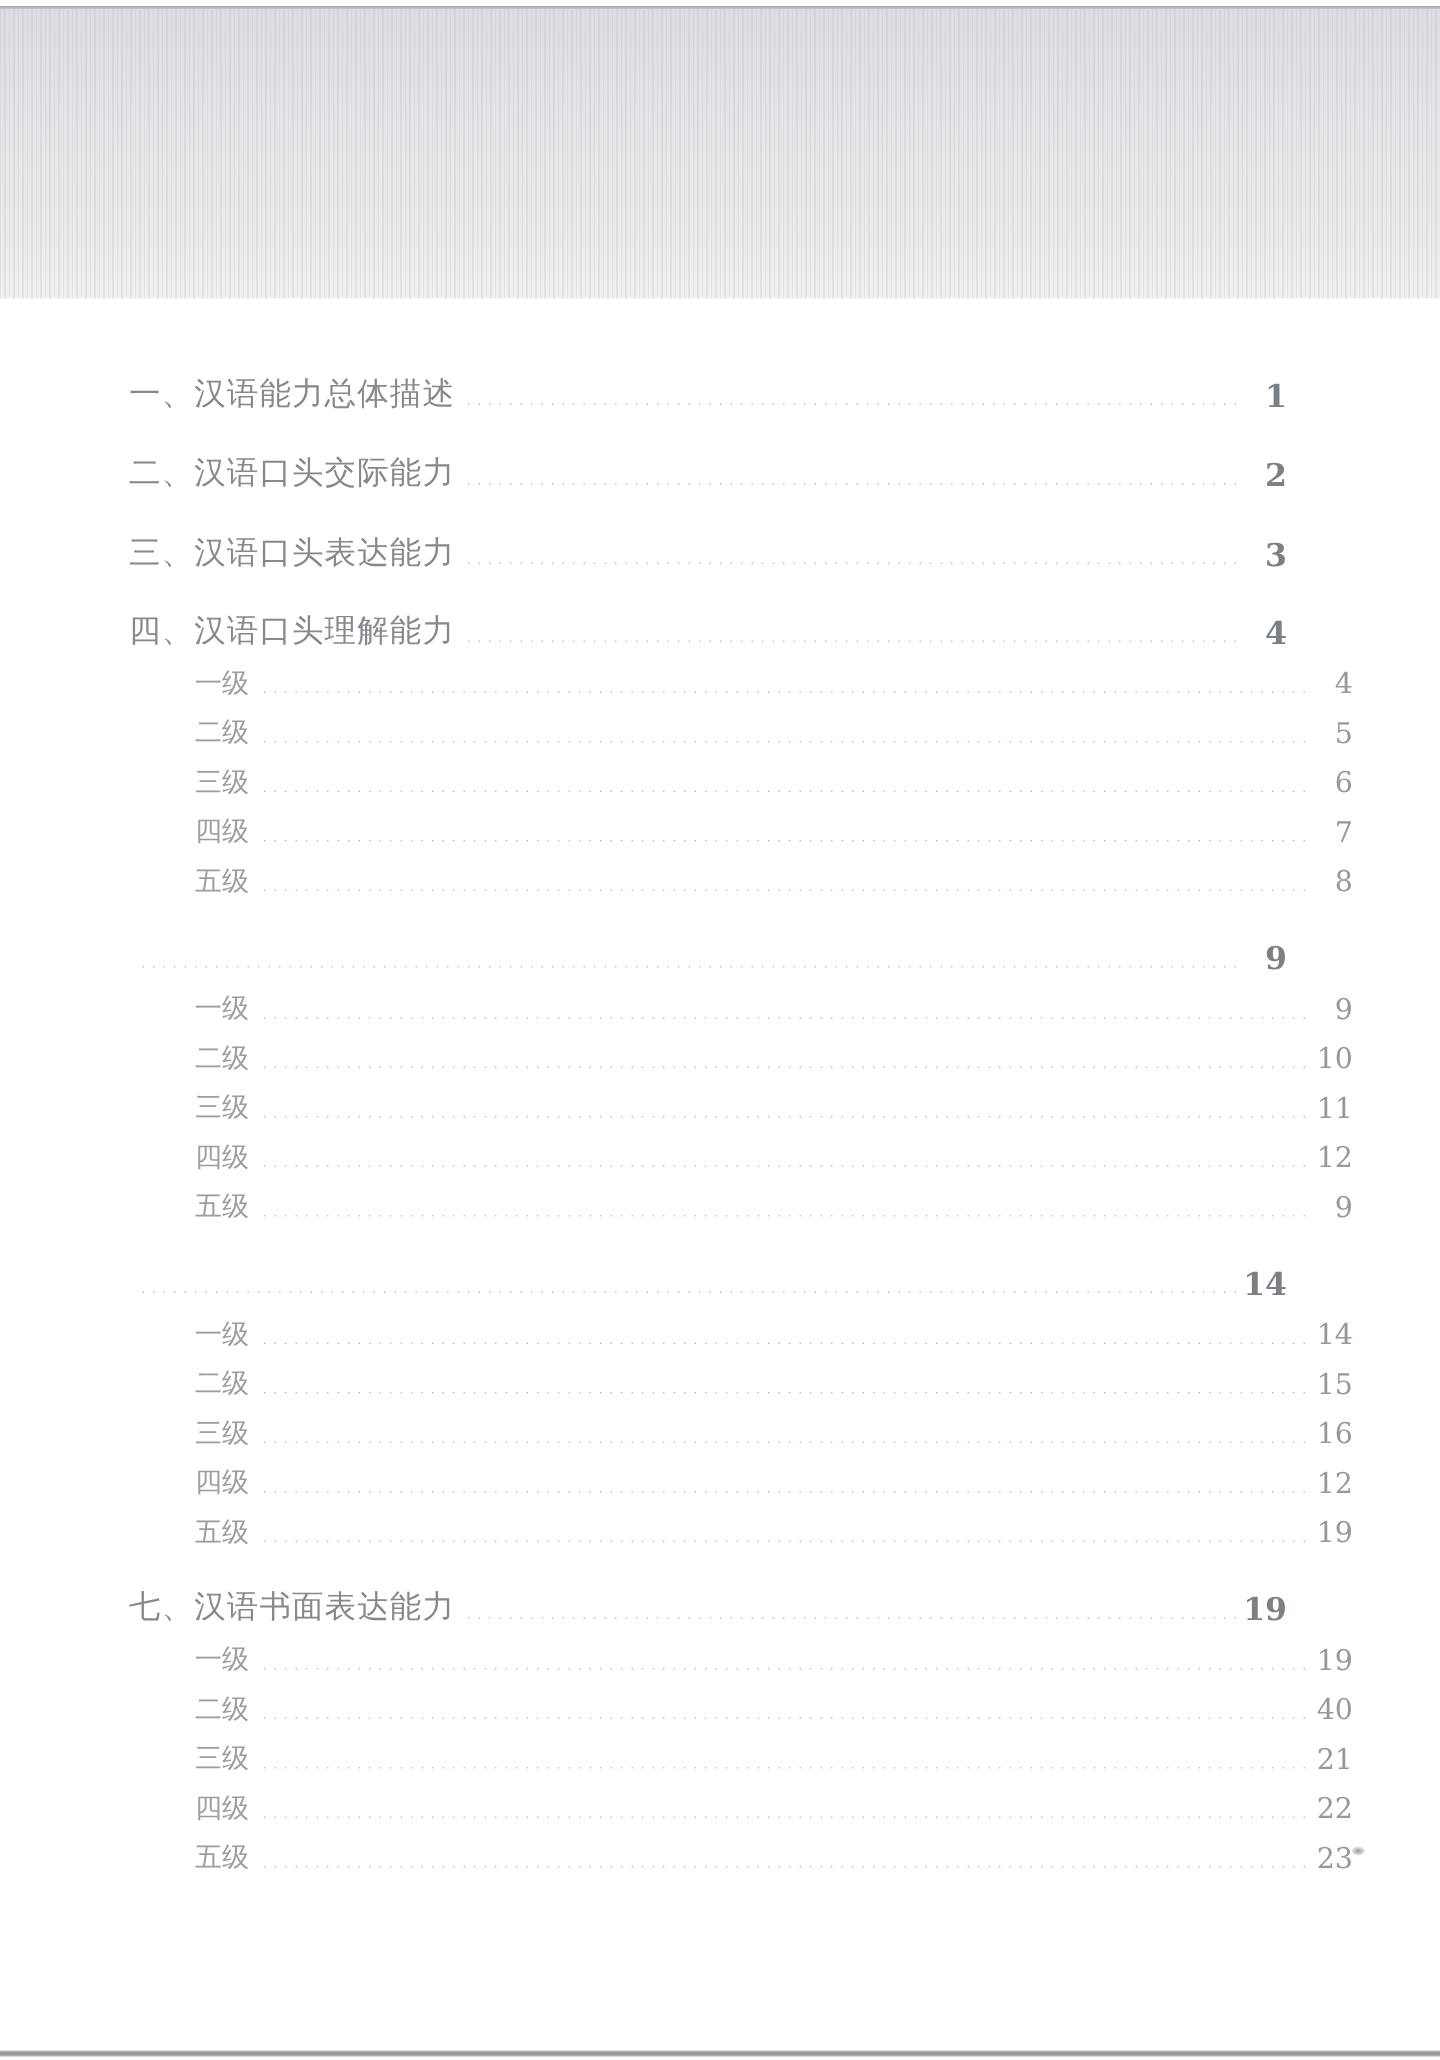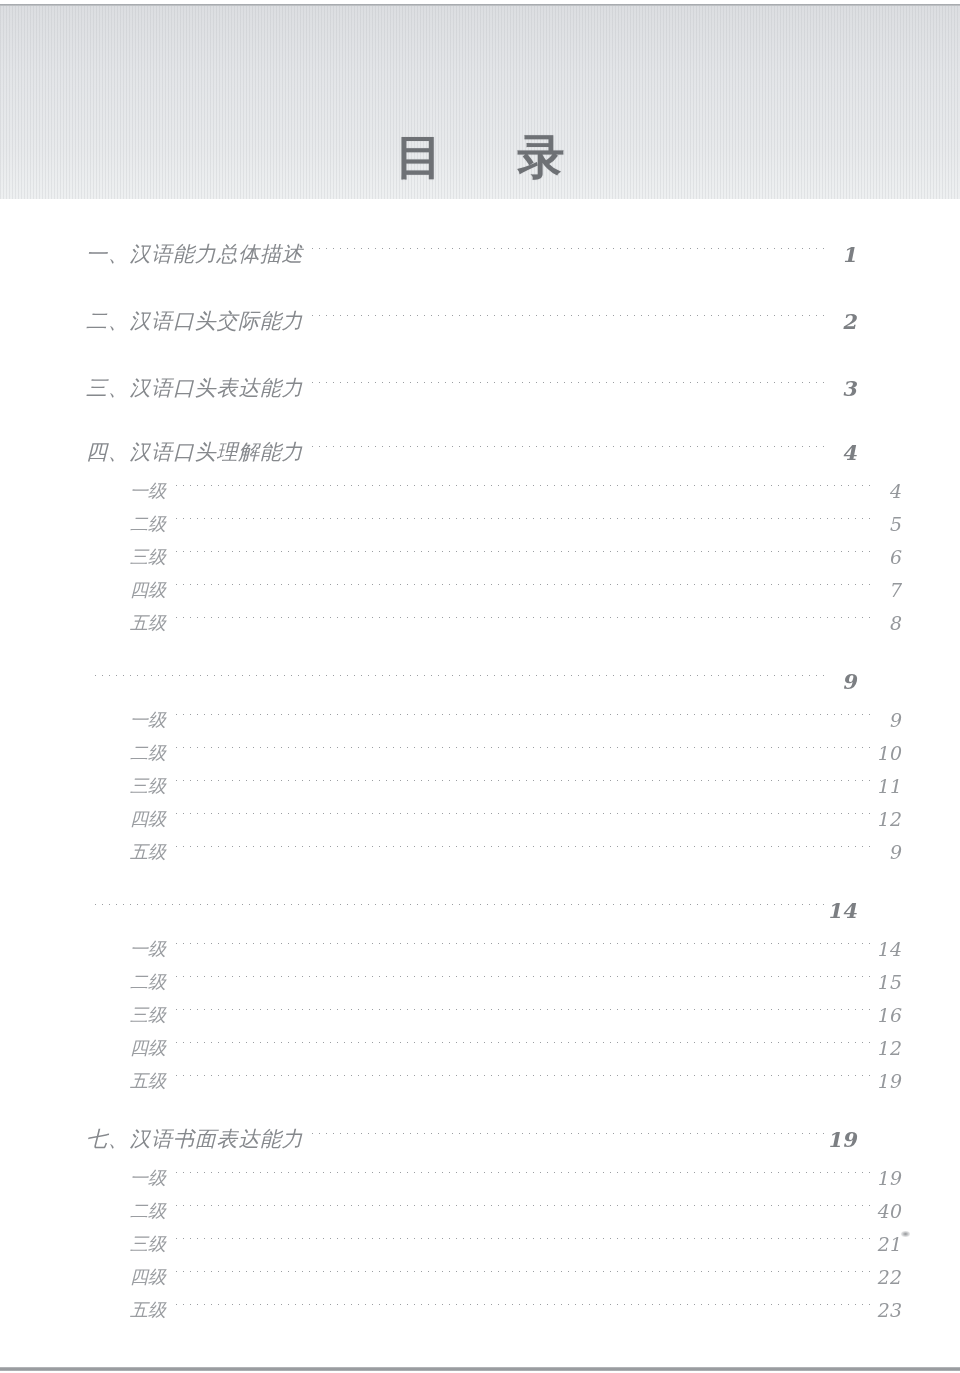--- a/index.html
+++ b/index.html
@@ -66,25 +66,24 @@
   
   .toc {
     position: absolute;
     left: 86px;
     top: 232px;
     width: 772px;
   }
 
   .row {
     display: flex;
-    align-items: center;
+    align-items: flex-end;
     width: 100%;
     white-space: nowrap;
     color: #8f9296;
-    font-style: italic;
   }
 
   .row .label {
     flex: 0 0 auto;
   }
 
   .row .leader {
     flex: 1 1 auto;
     min-width: 6px;
     height: 1px;
@@ -138,24 +137,24 @@
     min-width: 26px;
   }
   .row.sub .leader {
     top: -5px;
     margin-left: 7px;
     margin-right: 2px;
   }
 
   
   .group + .group {
-    margin-top: 20px;
+    margin-top: 8px;
   }
   .group.tight + .group.tight {
-    margin-top: 23px;
+    margin-top: 9px;
   }
 
   
   .speck {
     position: absolute;
     left: 901px;
     top: 1231px;
     width: 9px;
     height: 6px;
     border-radius: 50%;
@@ -166,21 +165,20 @@
   }
 </style>
 </head>
 <body>
 
 <div class="page">
 
   <div class="scan-edge-top"></div>
   <div class="scan-band"></div>
 
-  <div class="toc-title">目　录</div>
 
   <div class="toc" id="toc-list">
       <div class="group tight">
         <div class="row section">
           <span class="label">一、汉语能力总体描述</span>
           <span class="leader"></span>
           <span class="pageno">1</span>
         </div>
       </div>
       <div class="group tight">

